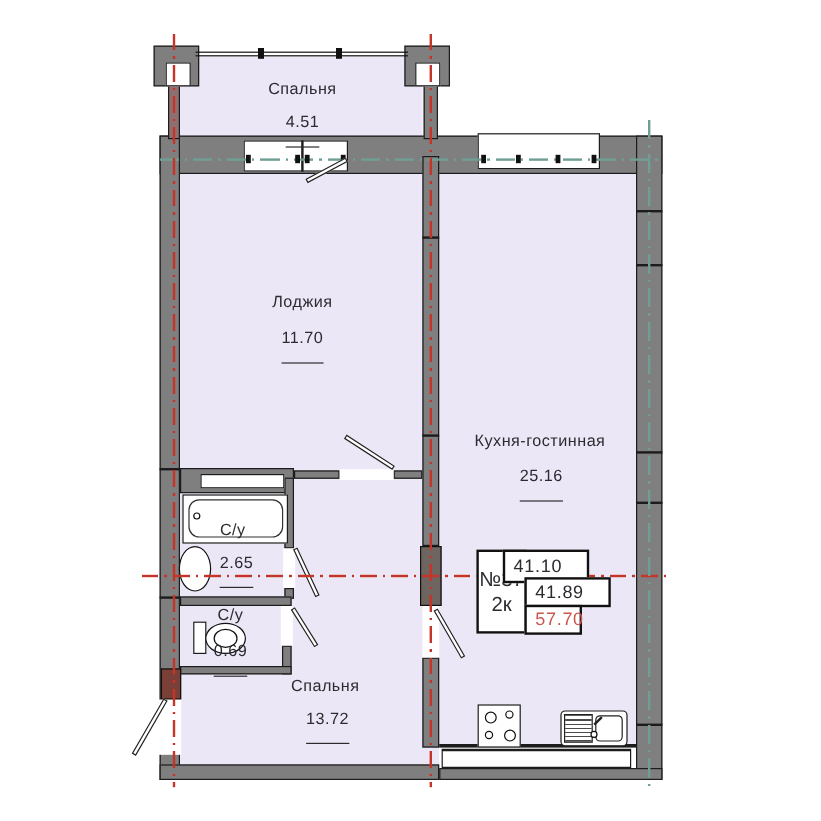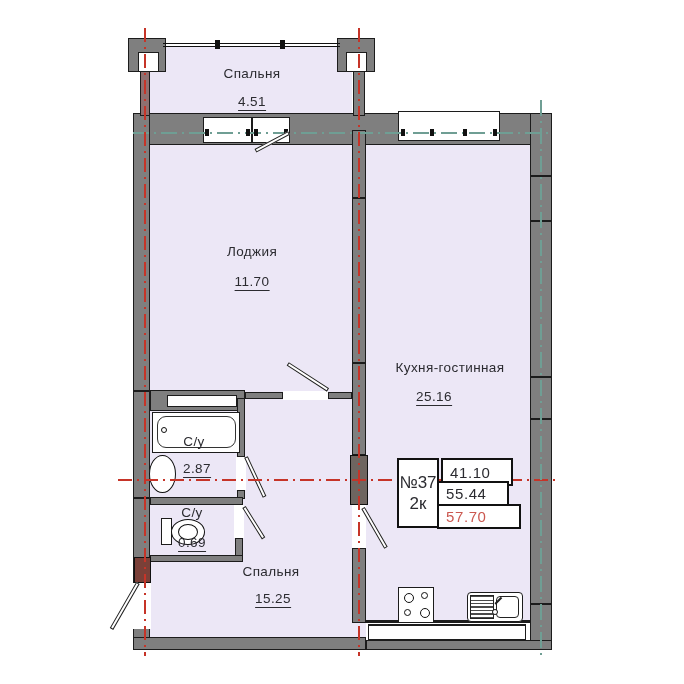--- a/index.html
+++ b/index.html
@@ -14,21 +14,21 @@
   .whitebox{position:absolute;background:#fff;border:1px solid var(--outline,#1c1c1c);box-sizing:border-box;}
   .gap{position:absolute;background:#ffffff;}
   .leaf{position:absolute;height:4px;background:#fff;border:1px solid #222;box-sizing:border-box;transform-origin:0 50%;}
   .tick{position:absolute;background:#111;}
   .circ{position:absolute;border:1.4px solid #111;border-radius:50%;background:#fff;box-sizing:border-box;}
   .axis-rv{position:absolute;width:1.5px;background-image:repeating-linear-gradient(180deg,var(--axis-red,#c63428) 0 14px,transparent 14px 19px,var(--axis-red,#c63428) 19px 21px,transparent 21px 26px);}
   .axis-rh{position:absolute;height:1.5px;background-image:repeating-linear-gradient(90deg,var(--axis-red,#c63428) 0 14px,transparent 14px 19px,var(--axis-red,#c63428) 19px 21px,transparent 21px 26px);}
   .axis-tv{position:absolute;width:1.5px;background-image:repeating-linear-gradient(180deg,var(--axis-teal,#6f9e94) 0 16px,transparent 16px 21px,var(--axis-teal,#6f9e94) 21px 23px,transparent 23px 28px);}
   .axis-th{position:absolute;height:1.5px;background-image:repeating-linear-gradient(90deg,var(--axis-teal,#6f9e94) 0 16px,transparent 16px 21px,var(--axis-teal,#6f9e94) 21px 23px,transparent 23px 28px);}
   .label{position:absolute;transform:translateX(-50%);font-size:13.5px;letter-spacing:.4px;white-space:nowrap;z-index:9;}
-  .area u{text-decoration:none;border-bottom:1.2px solid currentColor;padding-bottom:1px;}
+  .area u{text-decoration:none;border-bottom:1.2px solid currentColor;padding-bottom:13px;}
   .itcell{position:absolute;background:#fff;border:2px solid #111;box-sizing:border-box;display:flex;align-items:center;z-index:8;}
   .itnum{font-size:15px;letter-spacing:.6px;padding-left:7px;}
   .z2{z-index:2}.z3{z-index:3}.z4{z-index:4}.z5{z-index:5}.z6{z-index:6}
 </style>
 </head>
 <body>
 
 <div id="plan">
 
   <div class="fill" style="left:150px;top:47px;width:202px;height:68px;"></div>
@@ -132,41 +132,41 @@
 
   <div class="axis-rv z6" style="left:144px;top:28px;height:628px;"></div>
   <div class="axis-rv z6" style="left:358px;top:28px;height:628px;"></div>
   <div class="axis-rh z6" style="left:118px;top:479px;width:438px;"></div>
   <div class="axis-tv z6" style="left:540px;top:100px;height:558px;"></div>
 
   <div class="itcell" style="left:397px;top:458px;width:42px;height:70px;flex-direction:column;justify-content:center;">
     <span style="font-size:17px;line-height:1.25;">№37</span>
     <span style="font-size:17px;line-height:1.25;">2к</span>
   </div>
-  <div class="itcell" style="left:441px;top:458px;width:72px;height:28px;">
+  <div class="itcell" style="left:419px;top:458px;width:72px;height:28px;">
     <span class="itnum">41.10</span>
   </div>
   <div class="itcell" style="left:437px;top:481px;width:72px;height:25px;">
-    <span class="itnum">55.44</span>
+    <span class="itnum">41.89</span>
   </div>
-  <div class="itcell" style="left:437px;top:504px;width:84px;height:25px;">
+  <div class="itcell" style="left:437px;top:504px;width:48px;height:25px;">
     <span class="itnum" style="color:var(--highlight-red,#cb5850);">57.70</span>
   </div>
 
   <div class="label" style="left:252px;top:66px;">Спальня</div>
   <div class="label area" style="left:252px;top:94px;"><u>4.51</u></div>
 
   <div class="label" style="left:252px;top:244px;">Лоджия</div>
   <div class="label area" style="left:252px;top:274px;"><u>11.70</u></div>
 
   <div class="label" style="left:450px;top:360px;">Кухня-гостинная</div>
-  <div class="label area" style="left:434px;top:389px;"><u>25.16</u></div>
+  <div class="label area" style="left:451px;top:389px;"><u>25.16</u></div>
 
   <div class="label" style="left:194px;top:434px;">С/у</div>
-  <div class="label area" style="left:197px;top:461px;"><u>2.87</u></div>
+  <div class="label area" style="left:197px;top:461px;"><u>2.65</u></div>
 
   <div class="label" style="left:192px;top:505px;">С/у</div>
   <div class="label area" style="left:192px;top:535px;"><u>0.69</u></div>
 
   <div class="label" style="left:271px;top:564px;">Спальня</div>
-  <div class="label area" style="left:273px;top:591px;"><u>15.25</u></div>
+  <div class="label area" style="left:273px;top:591px;"><u>13.72</u></div>
 
 </div>
 
 </body></html>

